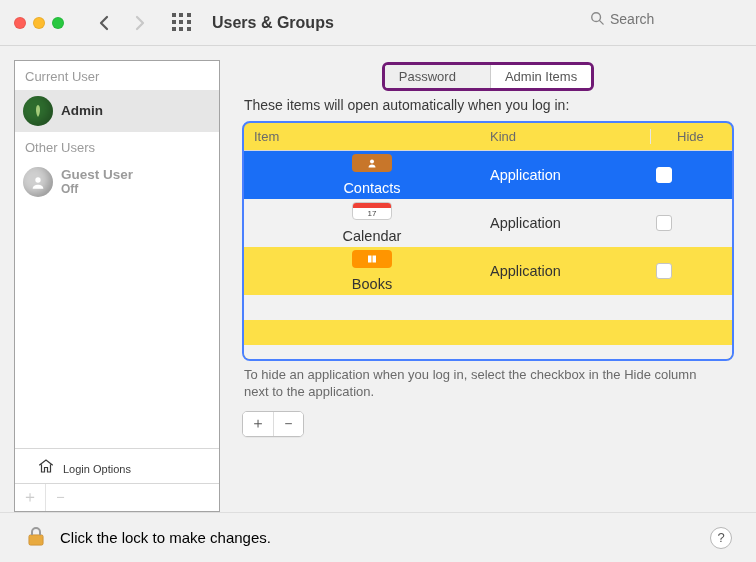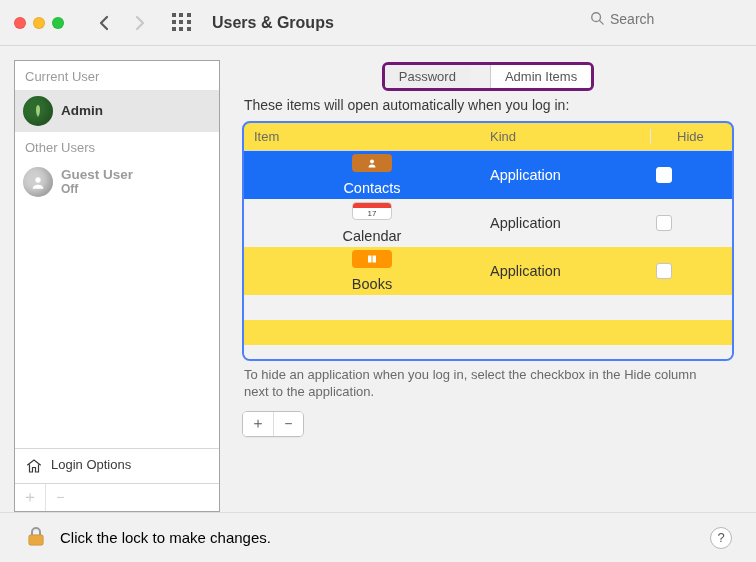--- a/index.html
+++ b/index.html
@@ -74,22 +74,22 @@
     display:flex;align-items:center;justify-content:center;color:#fff;
     box-shadow: inset -4px -3px 8px rgba(0,0,0,.25);
   }
   .avatar.gray { background:#cfcfcf; color:#fff;}
   .avatar svg { width:16px; height:16px; }
   .user-names { line-height:1.1;font-weight:bold; }
   .user-sub { color:#9b9b9b; font-size:12px;}
   .sidebar-spacer { flex:1 }
   .login-options {
     border-top:1px solid #d7d7d7;
-    display:flex; align-items:flex-start; gap:8px;
-    padding:8px 10px; font-size:13px; color:#3a3a3a;
+    display:flex; align-items:flex-end; gap:8px;
+    padding:8px 22px; font-size:11px; color:#3a3a3a;
   }
   .login-options svg { width:18px; height:18px; }
   .pm-bar {
     border-top:1px solid #d7d7d7; height:28px; display:flex;
   }
   .pm-bar button {
     width:30px; height:100%; background:none; border:none;
     font-size:16px; color:#ccc; display:flex;align-items:center;justify-content:center;
   }
   .pm-bar button + button { border-left:1px solid #e3e3e3; }

